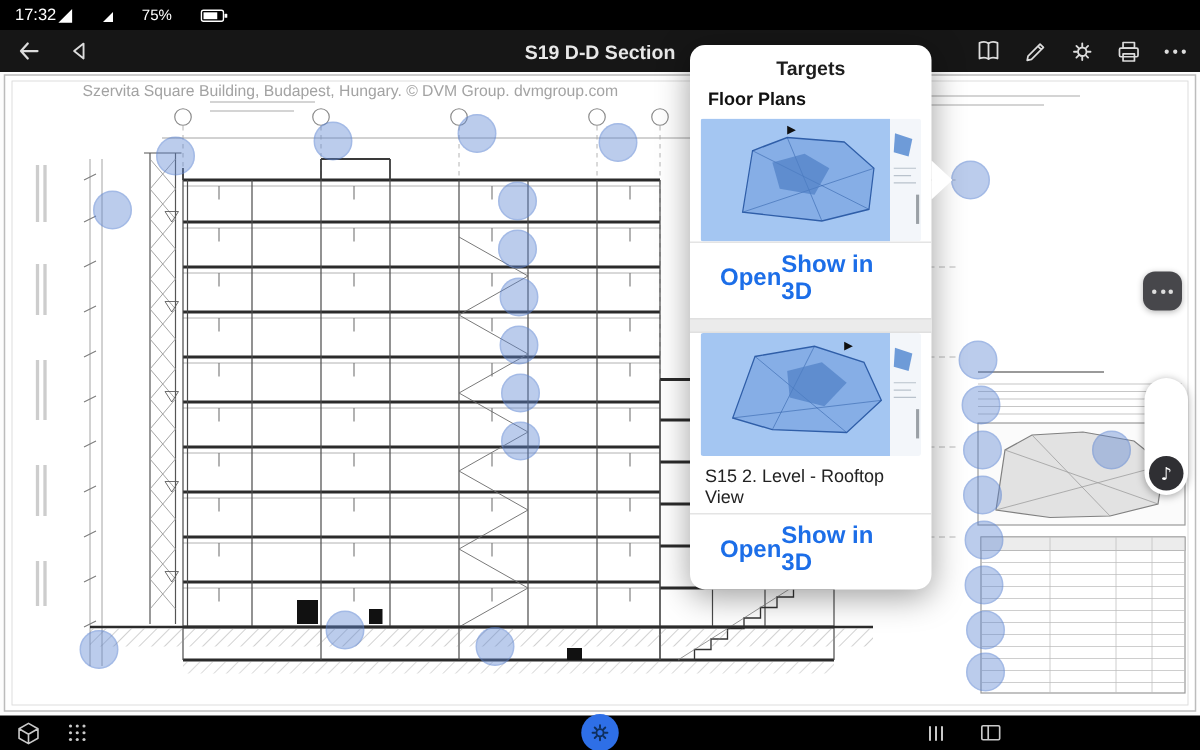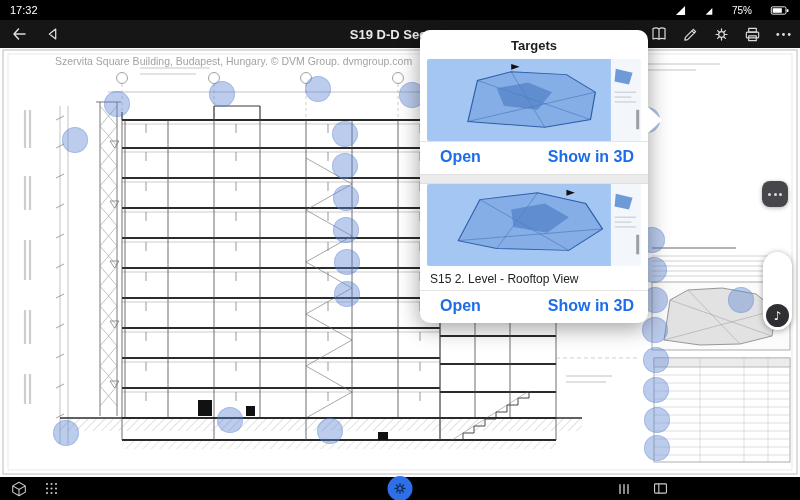--- a/index.html
+++ b/index.html
@@ -4,21 +4,21 @@
 <style>
   html,body{margin:0;padding:0;}
   body{
     width:800px;height:500px;position:relative;overflow:hidden;
     font-family:"Liberation Sans",sans-serif;background:#fff;
     -webkit-font-smoothing:antialiased;
   }
   
   .status-bar{
     position:absolute;top:0;left:0;right:0;height:20px;background:#000;color:#fff;
-    display:flex;align-items:center;justify-content:space-between;
+    display:flex;align-items:center;
     padding:0 10px;box-sizing:border-box;font-size:11px;z-index:40;
   }
   .status-right{display:flex;align-items:center;gap:18px;}
   .status-right svg{display:block;}
   .battery-pct{font-size:10px;color:#fff;}
   
   .toolbar{
     position:absolute;top:20px;left:0;right:0;height:28px;background:#161616;
     display:flex;align-items:center;z-index:10;
   }
@@ -41,21 +41,21 @@
   .watermark{
     position:absolute;left:55px;top:7px;font-size:10.5px;color:#a3a3a3;z-index:2;white-space:nowrap;
   }
   .marker{
     position:absolute;width:26px;height:26px;border-radius:50%;
     background:rgba(93,133,210,0.42);box-shadow:0 0 0 1px rgba(93,133,210,0.25) inset;
     z-index:3;cursor:pointer;
   }
   
   .popup{
-    position:absolute;left:420px;top:30px;width:228px;background:#fff;border-radius:10px;
+    position:absolute;left:460px;top:30px;width:161px;background:#fff;border-radius:10px;
     box-shadow:0 5px 22px rgba(0,0,0,0.38);z-index:30;
   }
   .popup-tail{
     position:absolute;right:-14px;top:77px;width:0;height:0;
     border-top:13px solid transparent;border-bottom:13px solid transparent;
     border-left:14px solid #fff;
   }
   .popup-title{
     text-align:center;font-size:13px;font-weight:bold;color:#1d1d1d;padding:8px 0 6px;
   }
@@ -280,20 +280,21 @@
   <div class="marker" style="left:644px;top:387px"></div>
   <div class="marker" style="left:728px;top:239px"></div>
   <div class="marker" style="left:217px;top:359px"></div>
   <div class="marker" style="left:317px;top:370px"></div>
   <div class="marker" style="left:53px;top:372px"></div>
 </div>
 
 <div class="popup">
   <div class="popup-tail"></div>
   <div class="popup-title">Targets</div>
+  <div class="popup-section">Floor Plans</div>
 
   <div>
     <div class="thumb">
       <svg viewBox="0 0 178 84" preserveAspectRatio="none">
         <rect width="153" height="84" fill="#a4c6f2"></rect>
         <rect x="153" width="25" height="84" fill="#f3f6fa"></rect>
         <path d="M34,64 L42,22 L70,13 L116,16 L140,34 L136,62 L98,70 Z" fill="#86aee6" stroke="#2f5ea8" stroke-width="1"></path>
         <path d="M42,22 L136,62 M70,13 L98,70 M34,64 L140,34" stroke="#2f5ea8" stroke-width="0.5" fill="none" opacity="0.8"></path>
         <path d="M58,30 L84,24 L104,34 L92,52 L64,48 Z" fill="#4f7fc4" opacity="0.7"></path>
         <path d="M70,5 l7,3 l-7,3 z" fill="#101010"></path>

